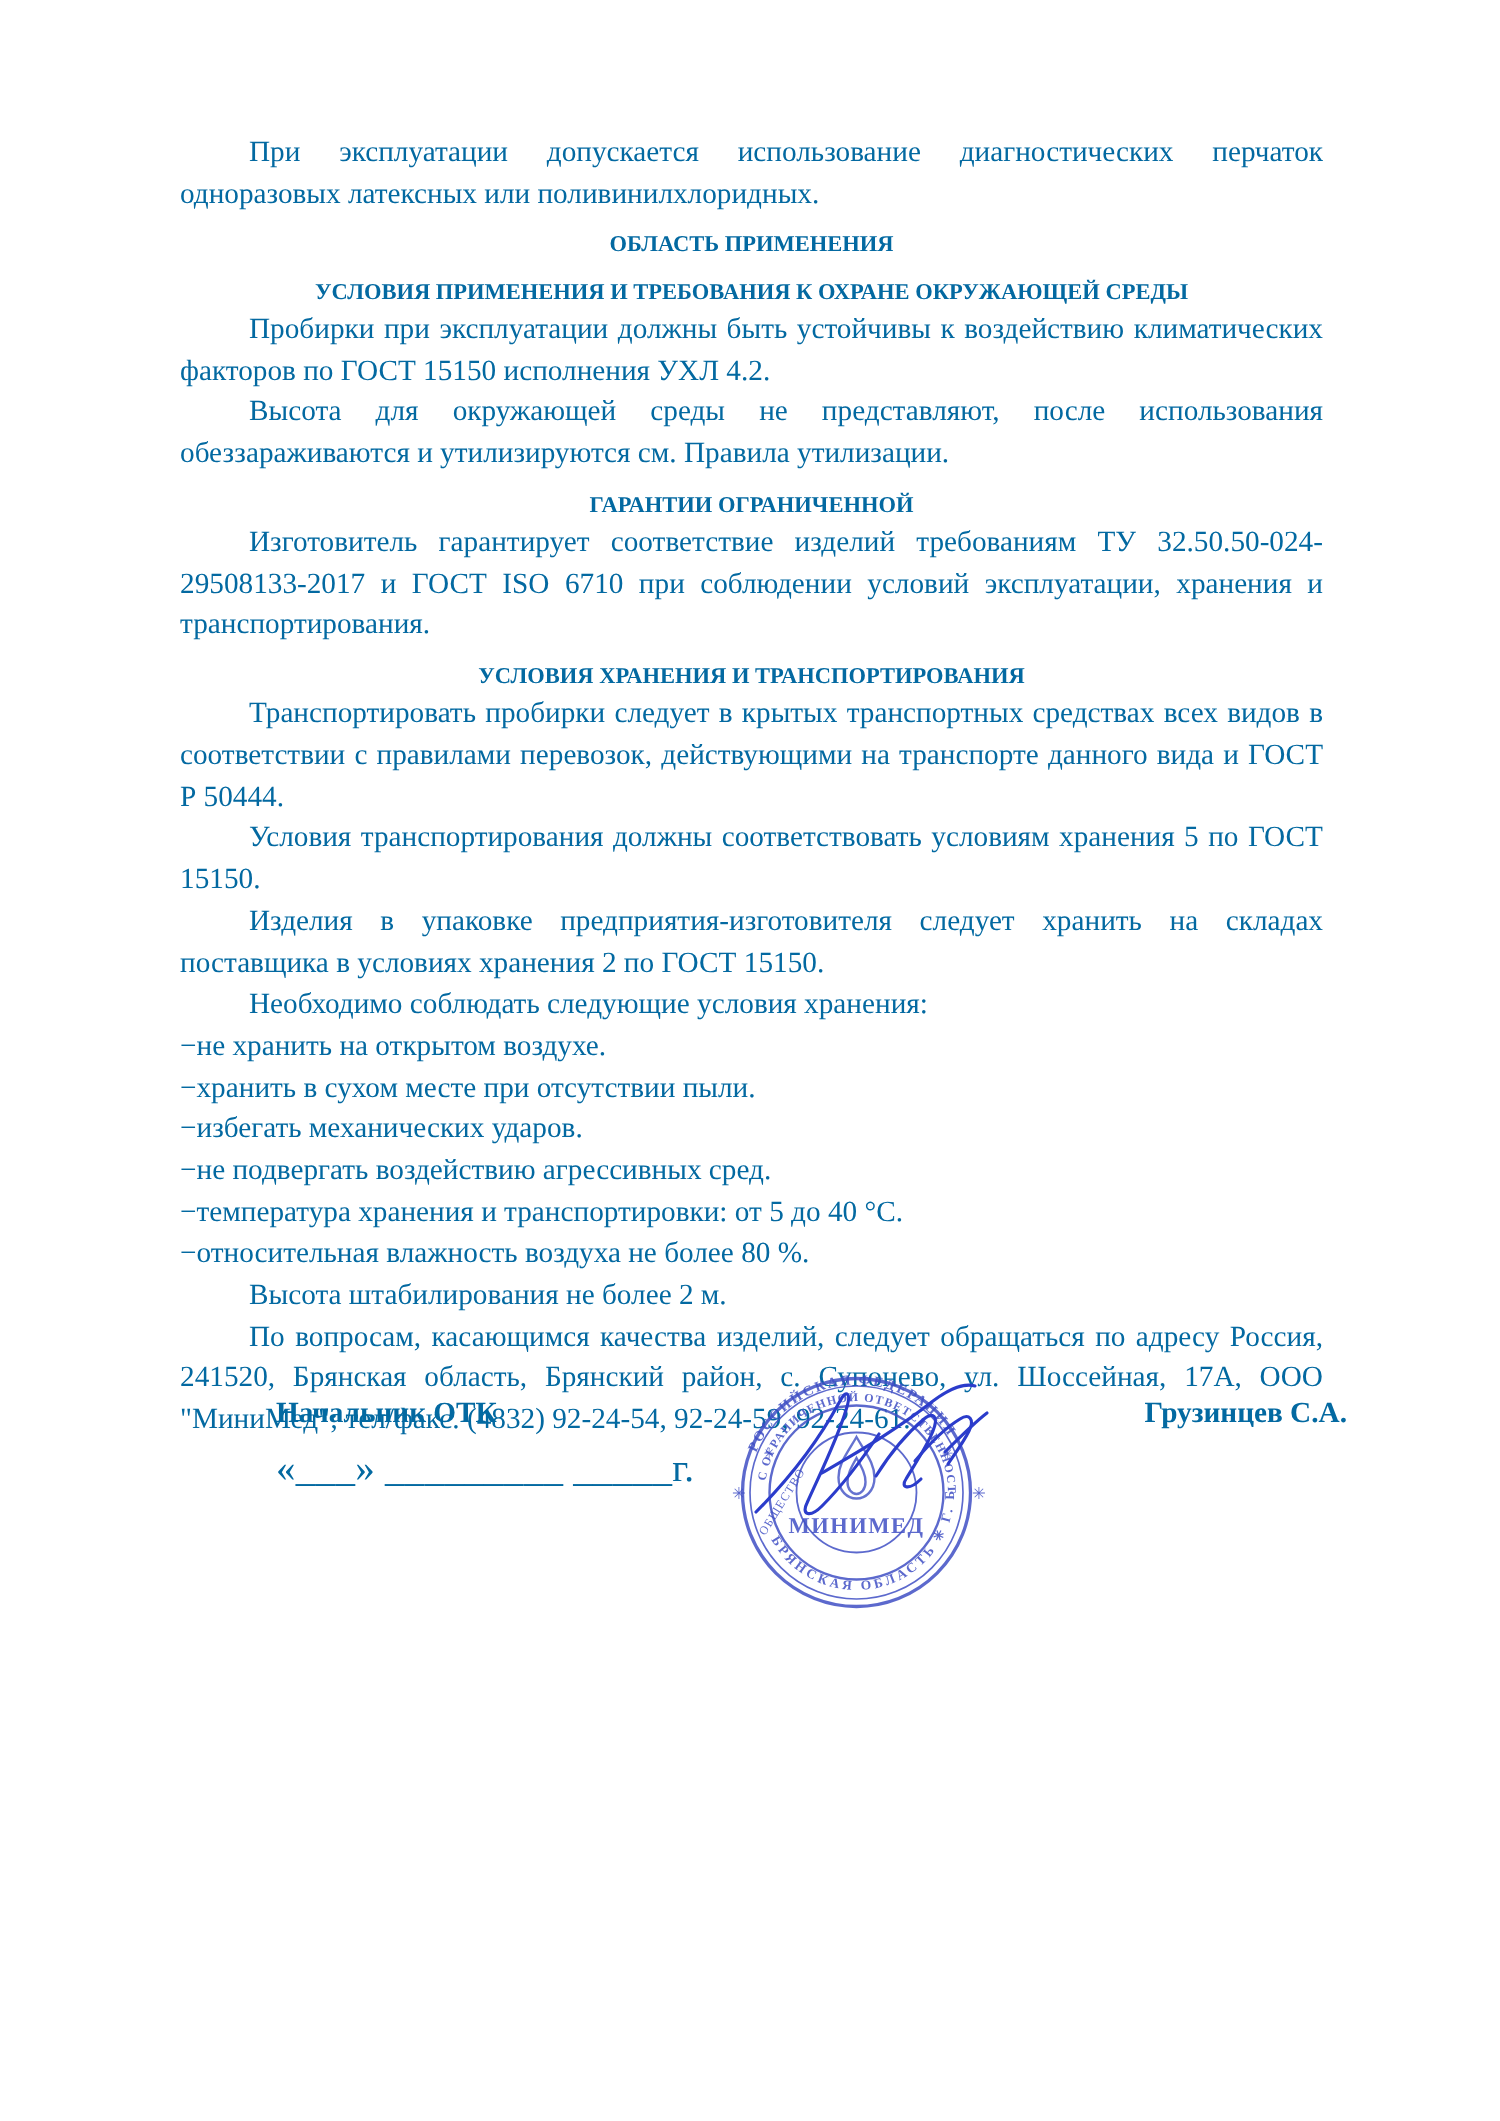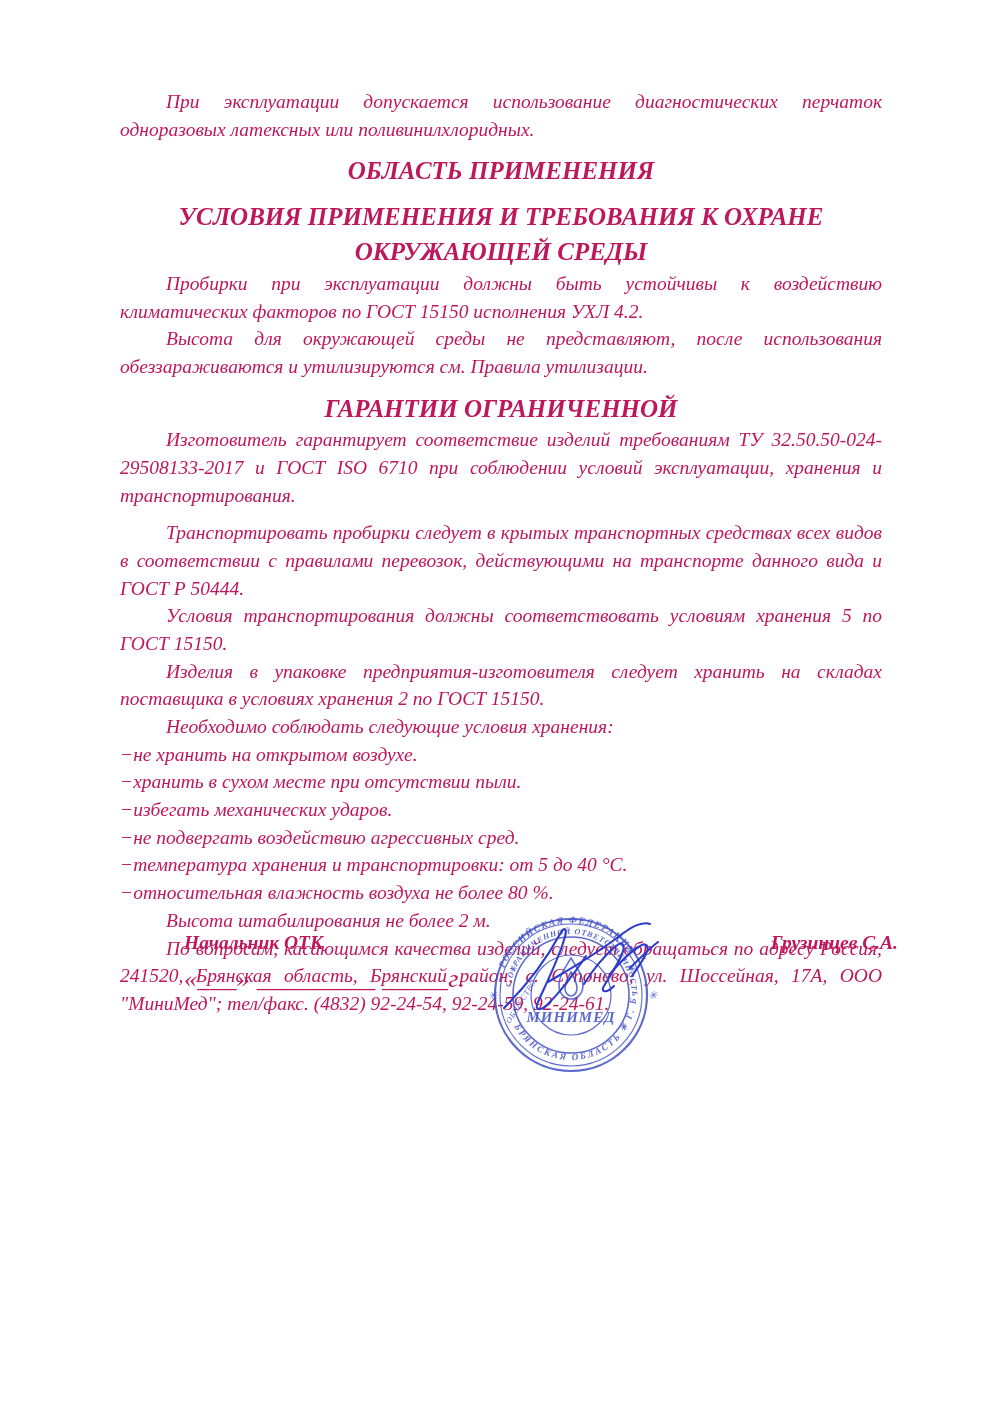--- a/index.html
+++ b/index.html
@@ -6,43 +6,42 @@
     margin: 0;
     padding: 0;
     background: #ffffff;
   }
   .page {
     position: relative;
     width: 1000px;
     height: 1414px;
     background: #ffffff;
     font-family: "Liberation Serif", serif;
-    color: #be185d;
+    color: #0369a1;
     overflow: hidden;
-    font-style: italic;
   }
   .content {
     position: absolute;
     left: 120px;
     top: 88px;
     width: 762px;
   }
   p {
     margin: 0;
     font-size: 19.5px;
     line-height: 1.42;
     text-align: justify;
     text-justify: inter-word;
   }
   p.indent {
     text-indent: 46px;
   }
   h2.heading {
     margin: 0;
-    font-size: 25px;
+    font-size: 15px;
     font-weight: bold;
     text-align: center;
     line-height: 1.42;
   }
   .gap-md { height: 10px; }
   .dash-line {
     margin: 0;
     font-size: 19.5px;
     line-height: 1.42;
     text-align: left;
@@ -114,20 +113,21 @@
     <p class="indent">Пробирки при эксплуатации должны быть устойчивы к воздействию климатических факторов по ГОСТ 15150 исполнения УХЛ 4.2.</p>
     <p class="indent">Высота для окружающей среды не представляют, после использования обеззараживаются и утилизируются см. Правила утилизации.</p>
 
     <div class="gap-md"></div>
 
     <h2 class="heading">ГАРАНТИИ ОГРАНИЧЕННОЙ</h2>
     <p class="indent">Изготовитель гарантирует соответствие изделий требованиям ТУ 32.50.50-024-29508133-2017 и ГОСТ ISO 6710 при соблюдении условий эксплуатации, хранения и транспортирования.</p>
 
     <div class="gap-md"></div>
 
+    <h2 class="heading">УСЛОВИЯ ХРАНЕНИЯ И ТРАНСПОРТИРОВАНИЯ</h2>
     <p class="indent">Транспортировать пробирки следует в крытых транспортных средствах всех видов в соответствии с правилами перевозок, действующими на транспорте данного вида и ГОСТ Р 50444.</p>
     <p class="indent">Условия транспортирования должны соответствовать условиям хранения 5 по ГОСТ 15150.</p>
     <p class="indent">Изделия в упаковке предприятия-изготовителя следует хранить на складах поставщика в условиях хранения 2 по ГОСТ 15150.</p>
     <p class="indent">Необходимо соблюдать следующие условия хранения:</p>
 
     <p class="dash-line">−не хранить на открытом воздухе.</p>
     <p class="dash-line">−хранить в сухом месте при отсутствии пыли.</p>
     <p class="dash-line">−избегать механических ударов.</p>
     <p class="dash-line">−не подвергать воздействию агрессивных сред.</p>
     <p class="dash-line">−температура хранения и транспортировки: от 5 до 40 °С.</p>

